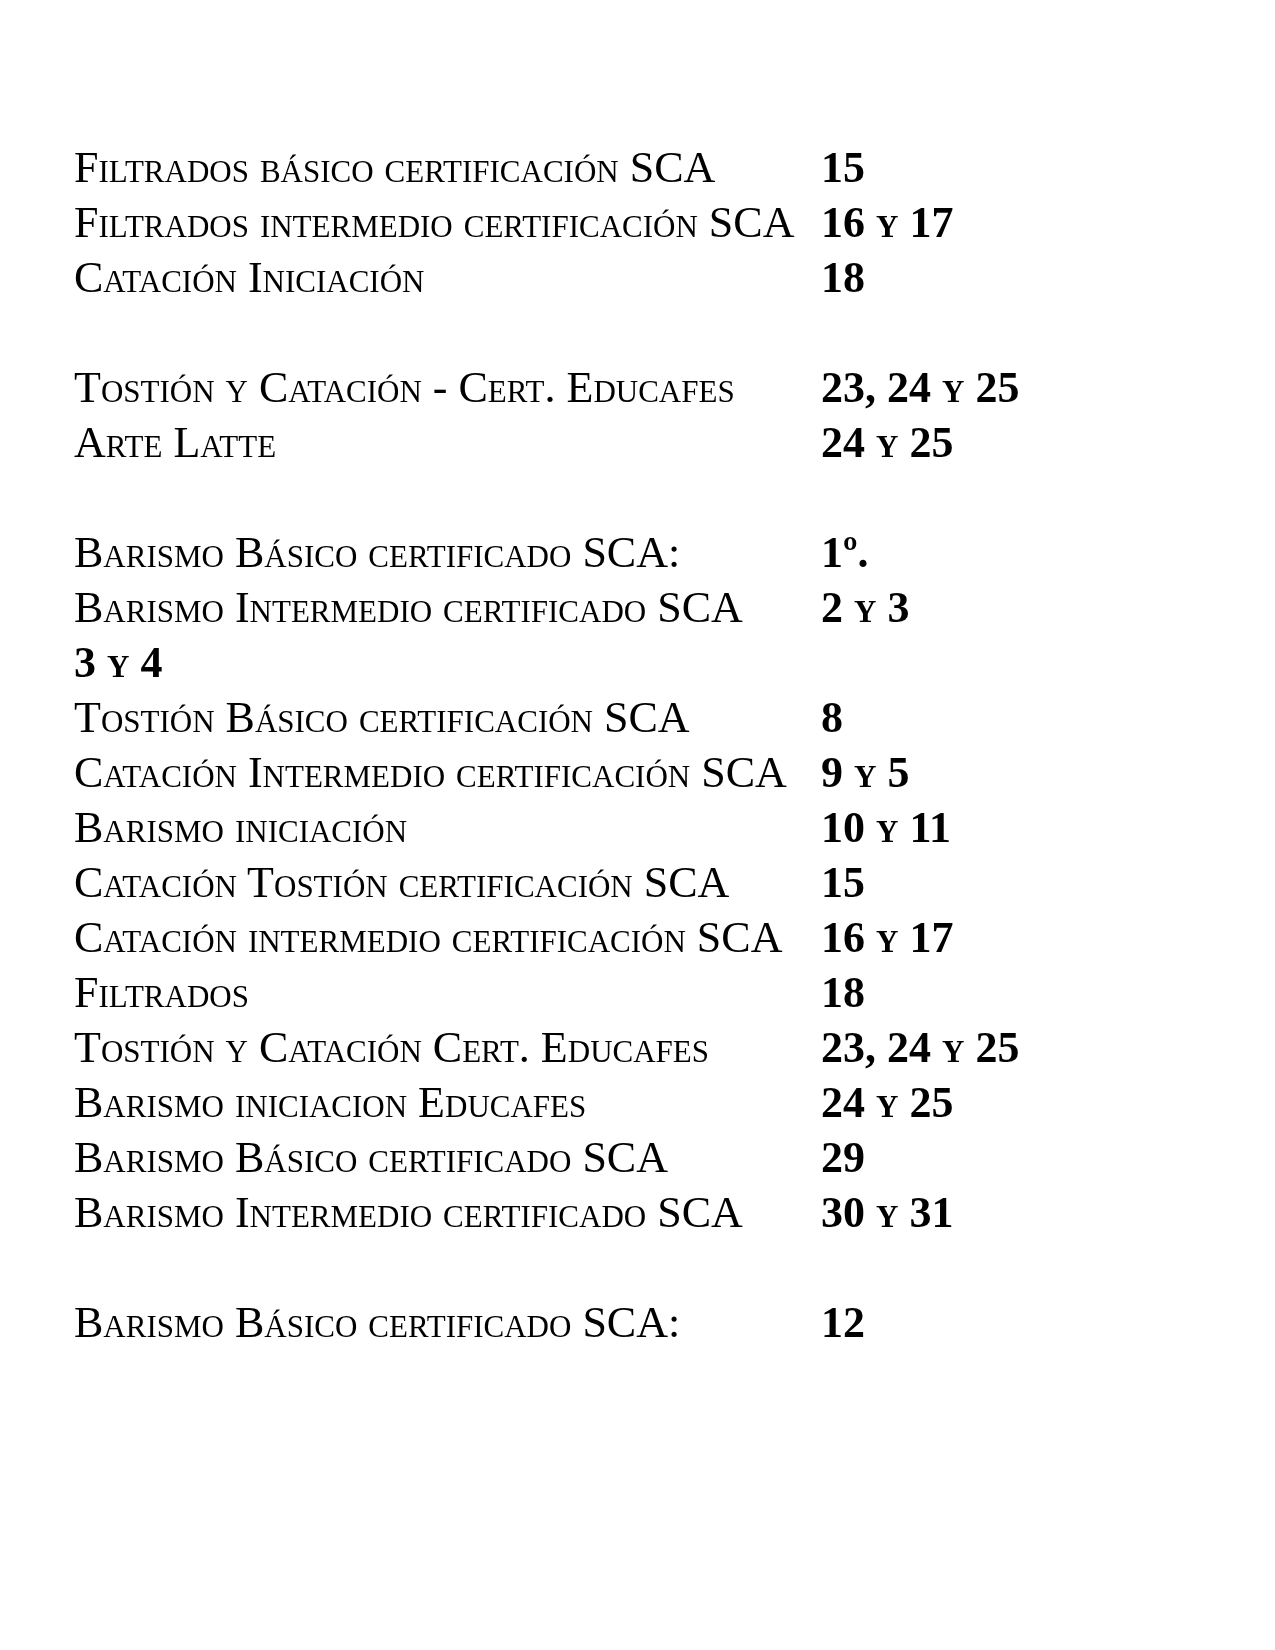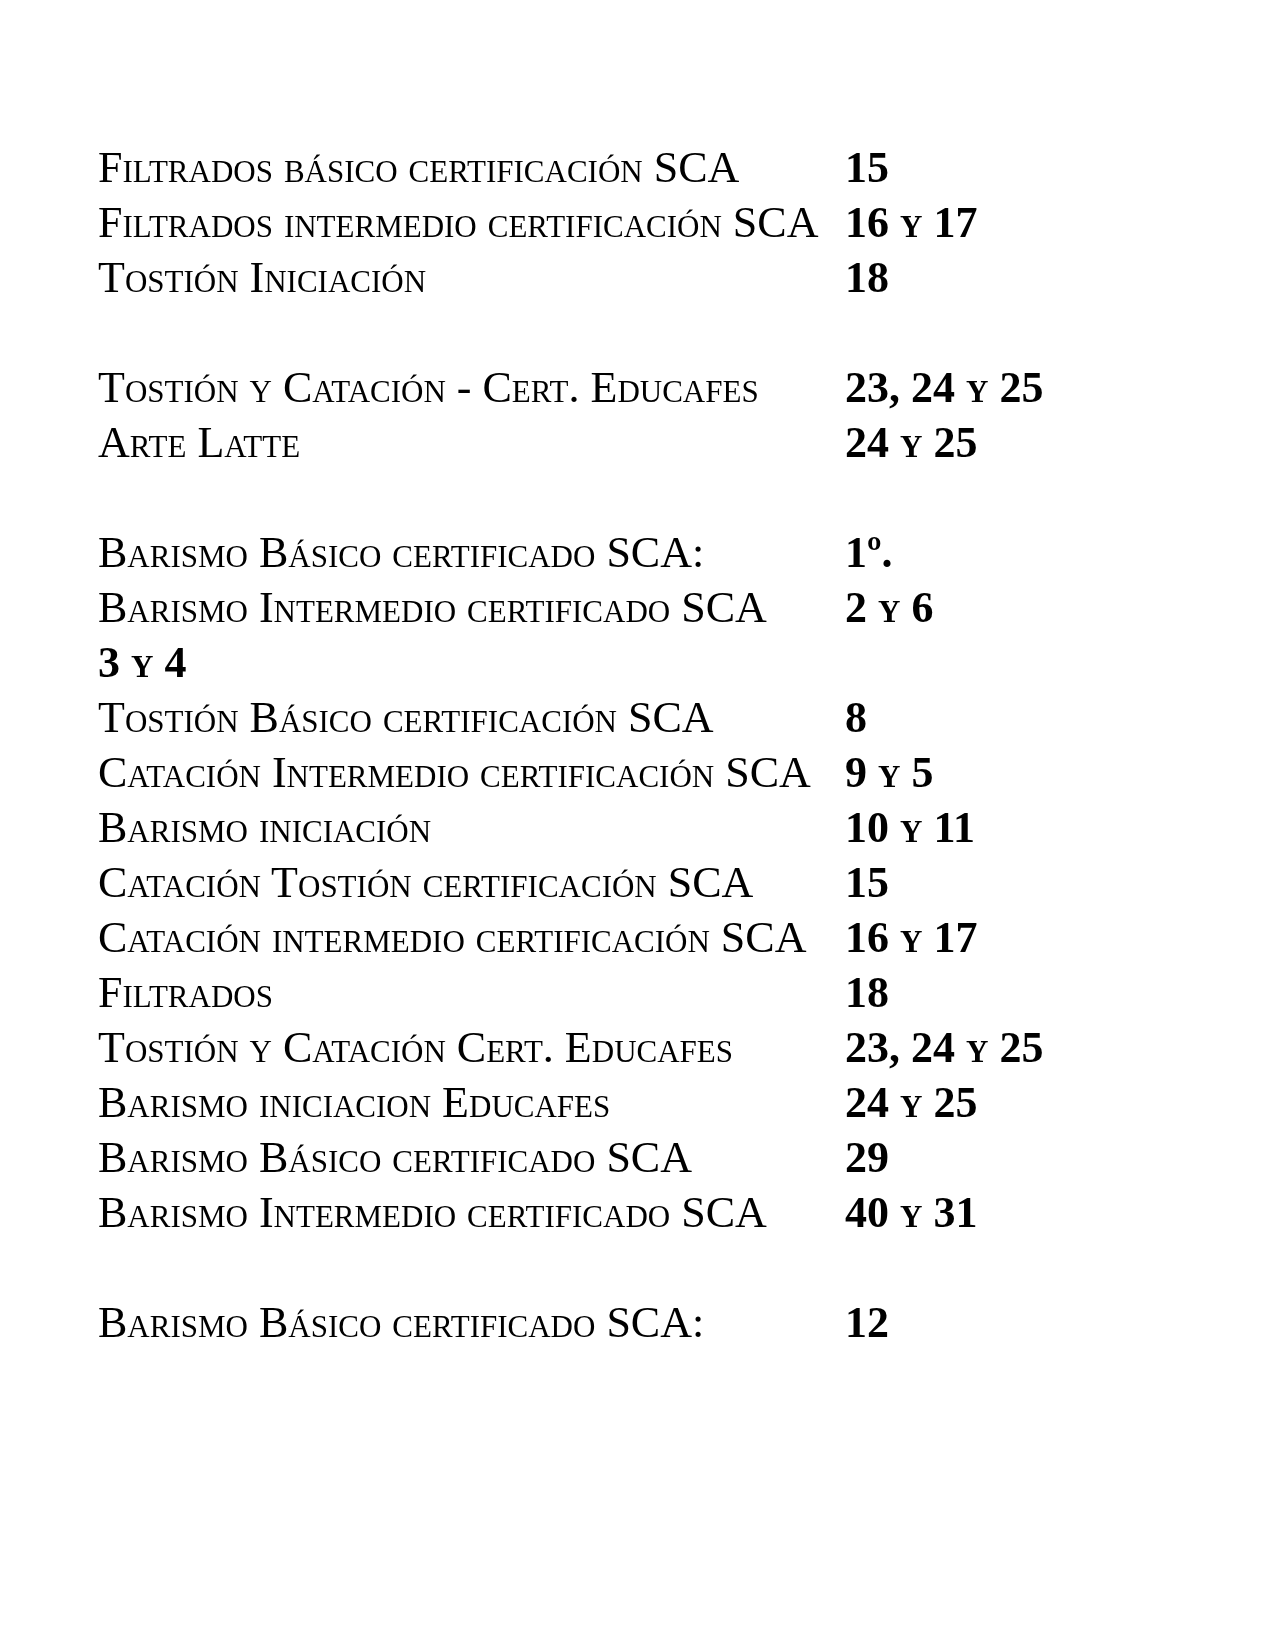--- a/index.html
+++ b/index.html
@@ -7,21 +7,21 @@
     padding: 0;
     background: #ffffff;
   }
   .page {
     position: relative;
     width: 1275px;
     height: 1650px;
     background: #ffffff;
     color: #000000;
     box-sizing: border-box;
-    padding: 140px 0 0 98px;
+    padding: 140px 0 0 74px;
     overflow: hidden;
     font-family: "Liberation Serif", "DejaVu Serif", serif;
   }
   .row {
     display: flex;
     height: 55px;
     line-height: 55px;
     font-size: 44px;
     font-variant: small-caps;
     white-space: nowrap;
@@ -55,21 +55,21 @@
   <section>
     <div class="row">
       <span class="course">Filtrados básico certificación SCA</span>
       <span class="dates">15</span>
     </div>
     <div class="row">
       <span class="course">Filtrados intermedio certificación SCA</span>
       <span class="dates">16 y 17</span>
     </div>
     <div class="row">
-      <span class="course">Tostión Iniciación</span>
+      <span class="course">Catación Iniciación</span>
       <span class="dates">18</span>
     </div>
   </section>
 
   <div class="spacer"></div>
 
   <section>
     <div class="row">
       <span class="course">Tostión y Catación - Cert. Educafes</span>
       <span class="dates">23, 24 y 25</span>
@@ -82,21 +82,21 @@
 
   <div class="spacer"></div>
 
   <section>
     <div class="row">
       <span class="course">Barismo Básico certificado SCA:</span>
       <span class="dates">1º.</span>
     </div>
     <div class="row">
       <span class="course">Barismo Intermedio certificado SCA</span>
-      <span class="dates">2 y 6</span>
+      <span class="dates">2 y 3</span>
     </div>
     <div class="row">
       <span class="dates">3 y 4</span>
     </div>
     <div class="row">
       <span class="course">Tostión Básico certificación SCA</span>
       <span class="dates">8</span>
     </div>
     <div class="row">
       <span class="course">Catación Intermedio certificación SCA</span>
@@ -125,21 +125,21 @@
     <div class="row">
       <span class="course">Barismo iniciacion Educafes</span>
       <span class="dates">24 y 25</span>
     </div>
     <div class="row">
       <span class="course">Barismo Básico certificado SCA</span>
       <span class="dates">29</span>
     </div>
     <div class="row">
       <span class="course">Barismo Intermedio certificado SCA</span>
-      <span class="dates">40 y 31</span>
+      <span class="dates">30 y 31</span>
     </div>
   </section>
 
   <div class="spacer"></div>
 
   <section>
     <div class="row">
       <span class="course">Barismo Básico certificado SCA:</span>
       <span class="dates">12</span>
     </div>

